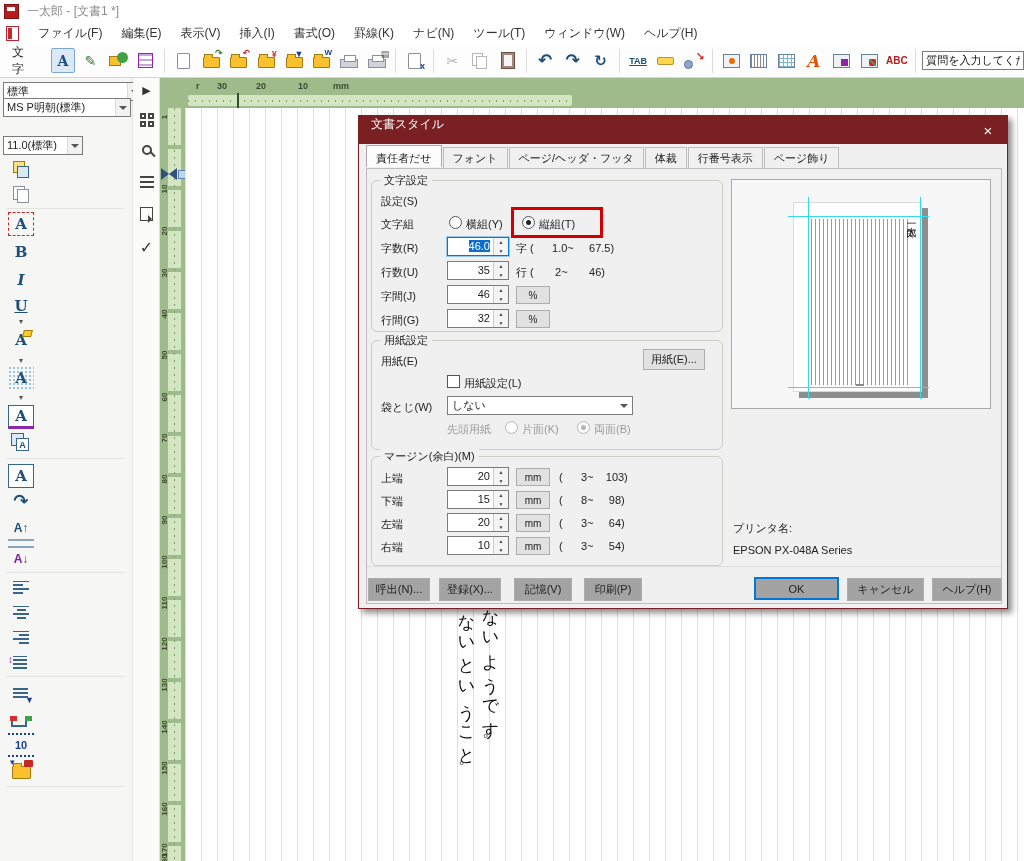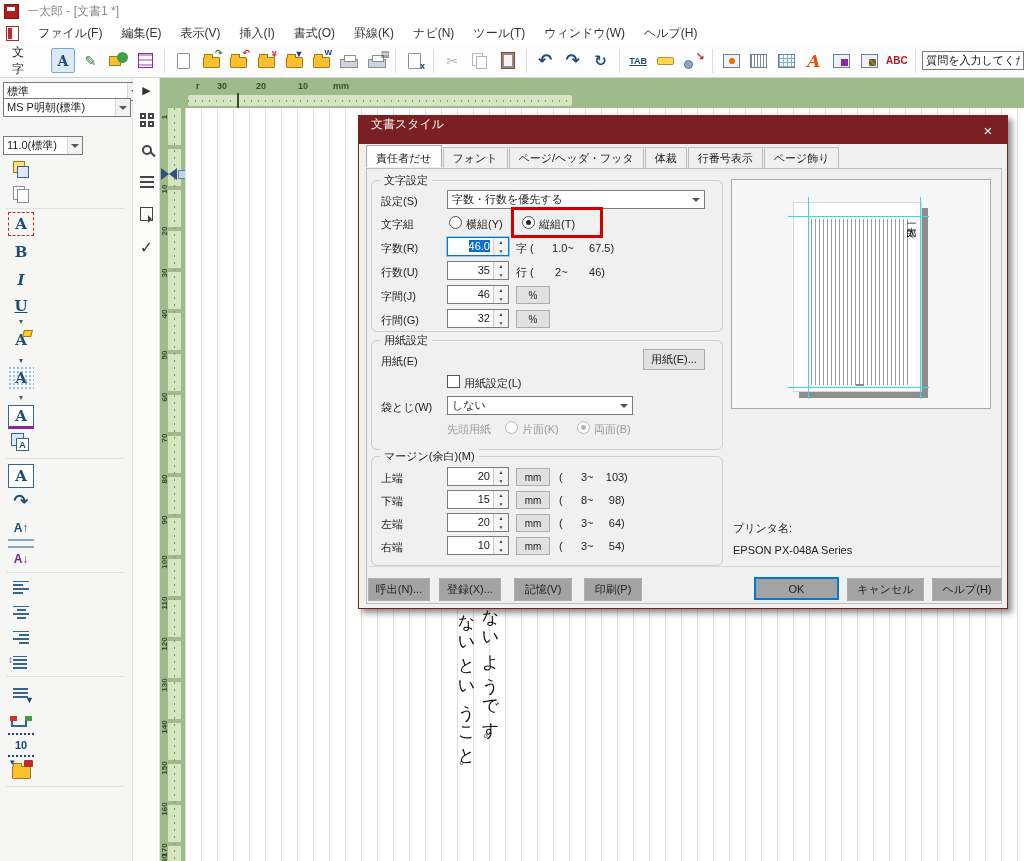--- a/index.html
+++ b/index.html
@@ -419,24 +419,20 @@
     <span class="tab">体裁</span>
     <span class="tab">行番号表示</span>
     <span class="tab">ページ飾り</span>
   </div>
   <div class="panel"></div>
 
   <div class="grp" style="left:12px;top:64px;width:352px;height:152px">
     <span class="glab">文字設定</span>
   </div>
   <span class="lbl" style="left:22px;top:78px">設定(S)</span>
-  <div class="dd2" style="left:88px;top:74px;width:258px">
-      <span class="t">字数・行数を優先する</span>
-      <span class="arr"></span>
-    </div>
 
   <span class="lbl" style="left:22px;top:101px">文字組</span>
   <span class="radio" style="left:90px;top:100px"></span>
   <span class="lbl" style="left:107px;top:101px">横組(Y)</span>
   <span class="radio sel" style="left:163px;top:100px"></span>
   <span class="lbl" style="left:180px;top:101px">縦組(T)</span>
   <div class="redbox" style="left:152px;top:91px;width:92px;height:31px"></div>
 
   <span class="lbl" style="left:22px;top:125px">字数(R)</span>
   <div class="spin focus" style="left:88px;top:121px;width:62px">

